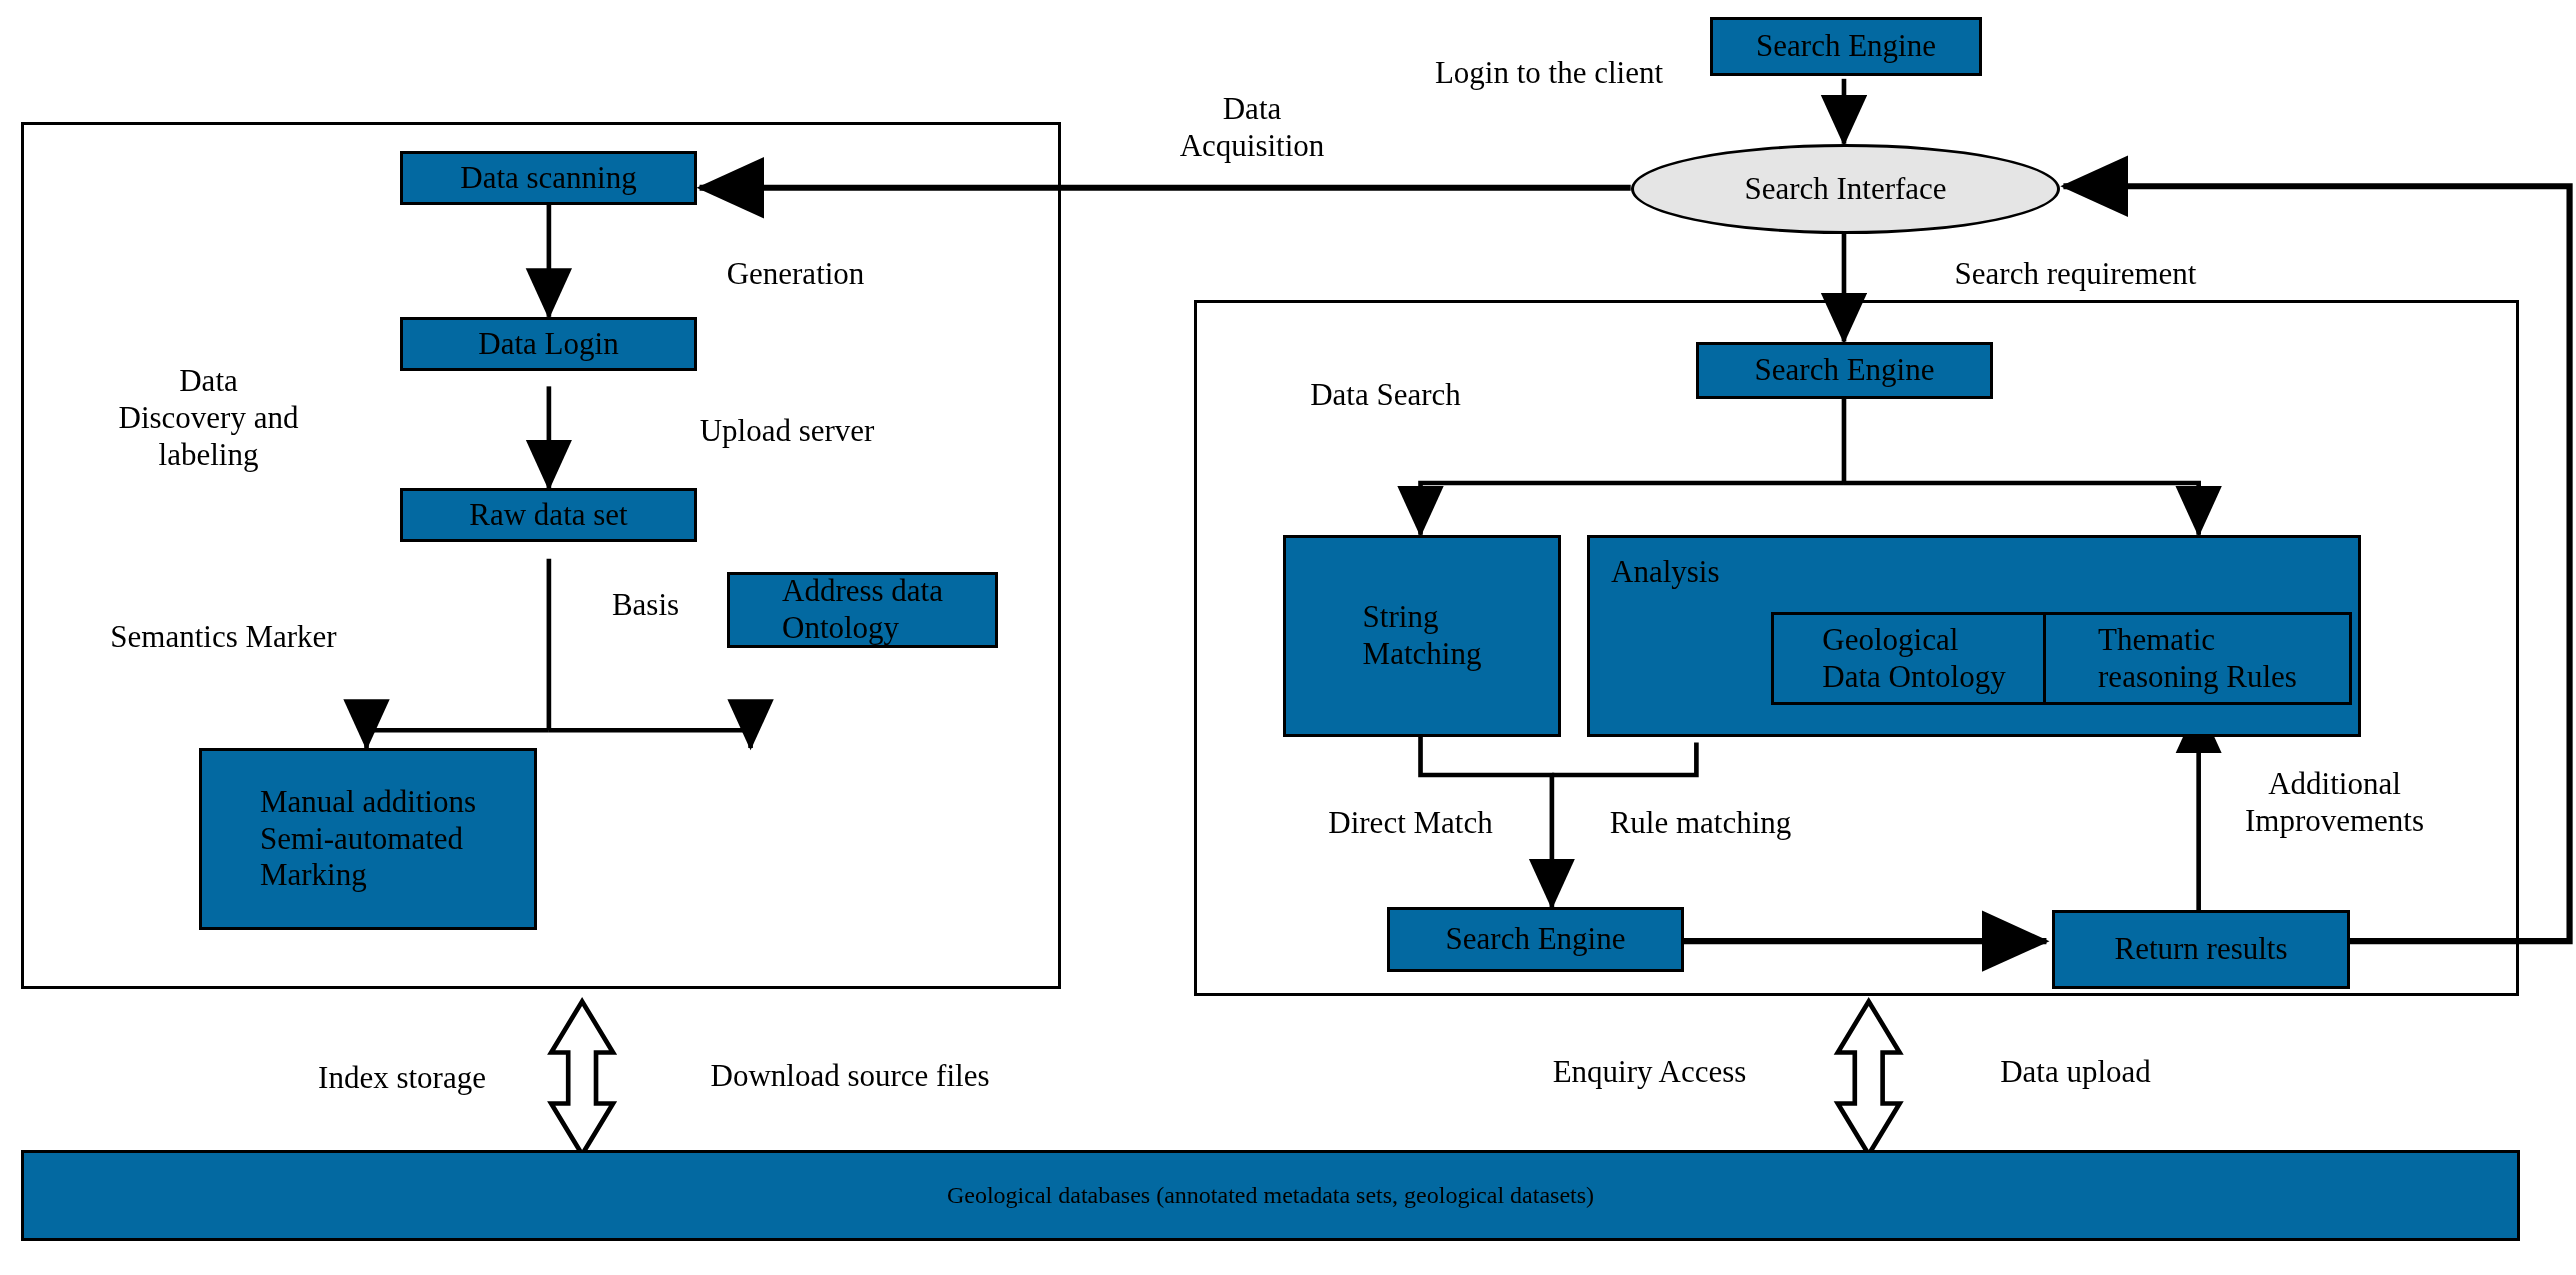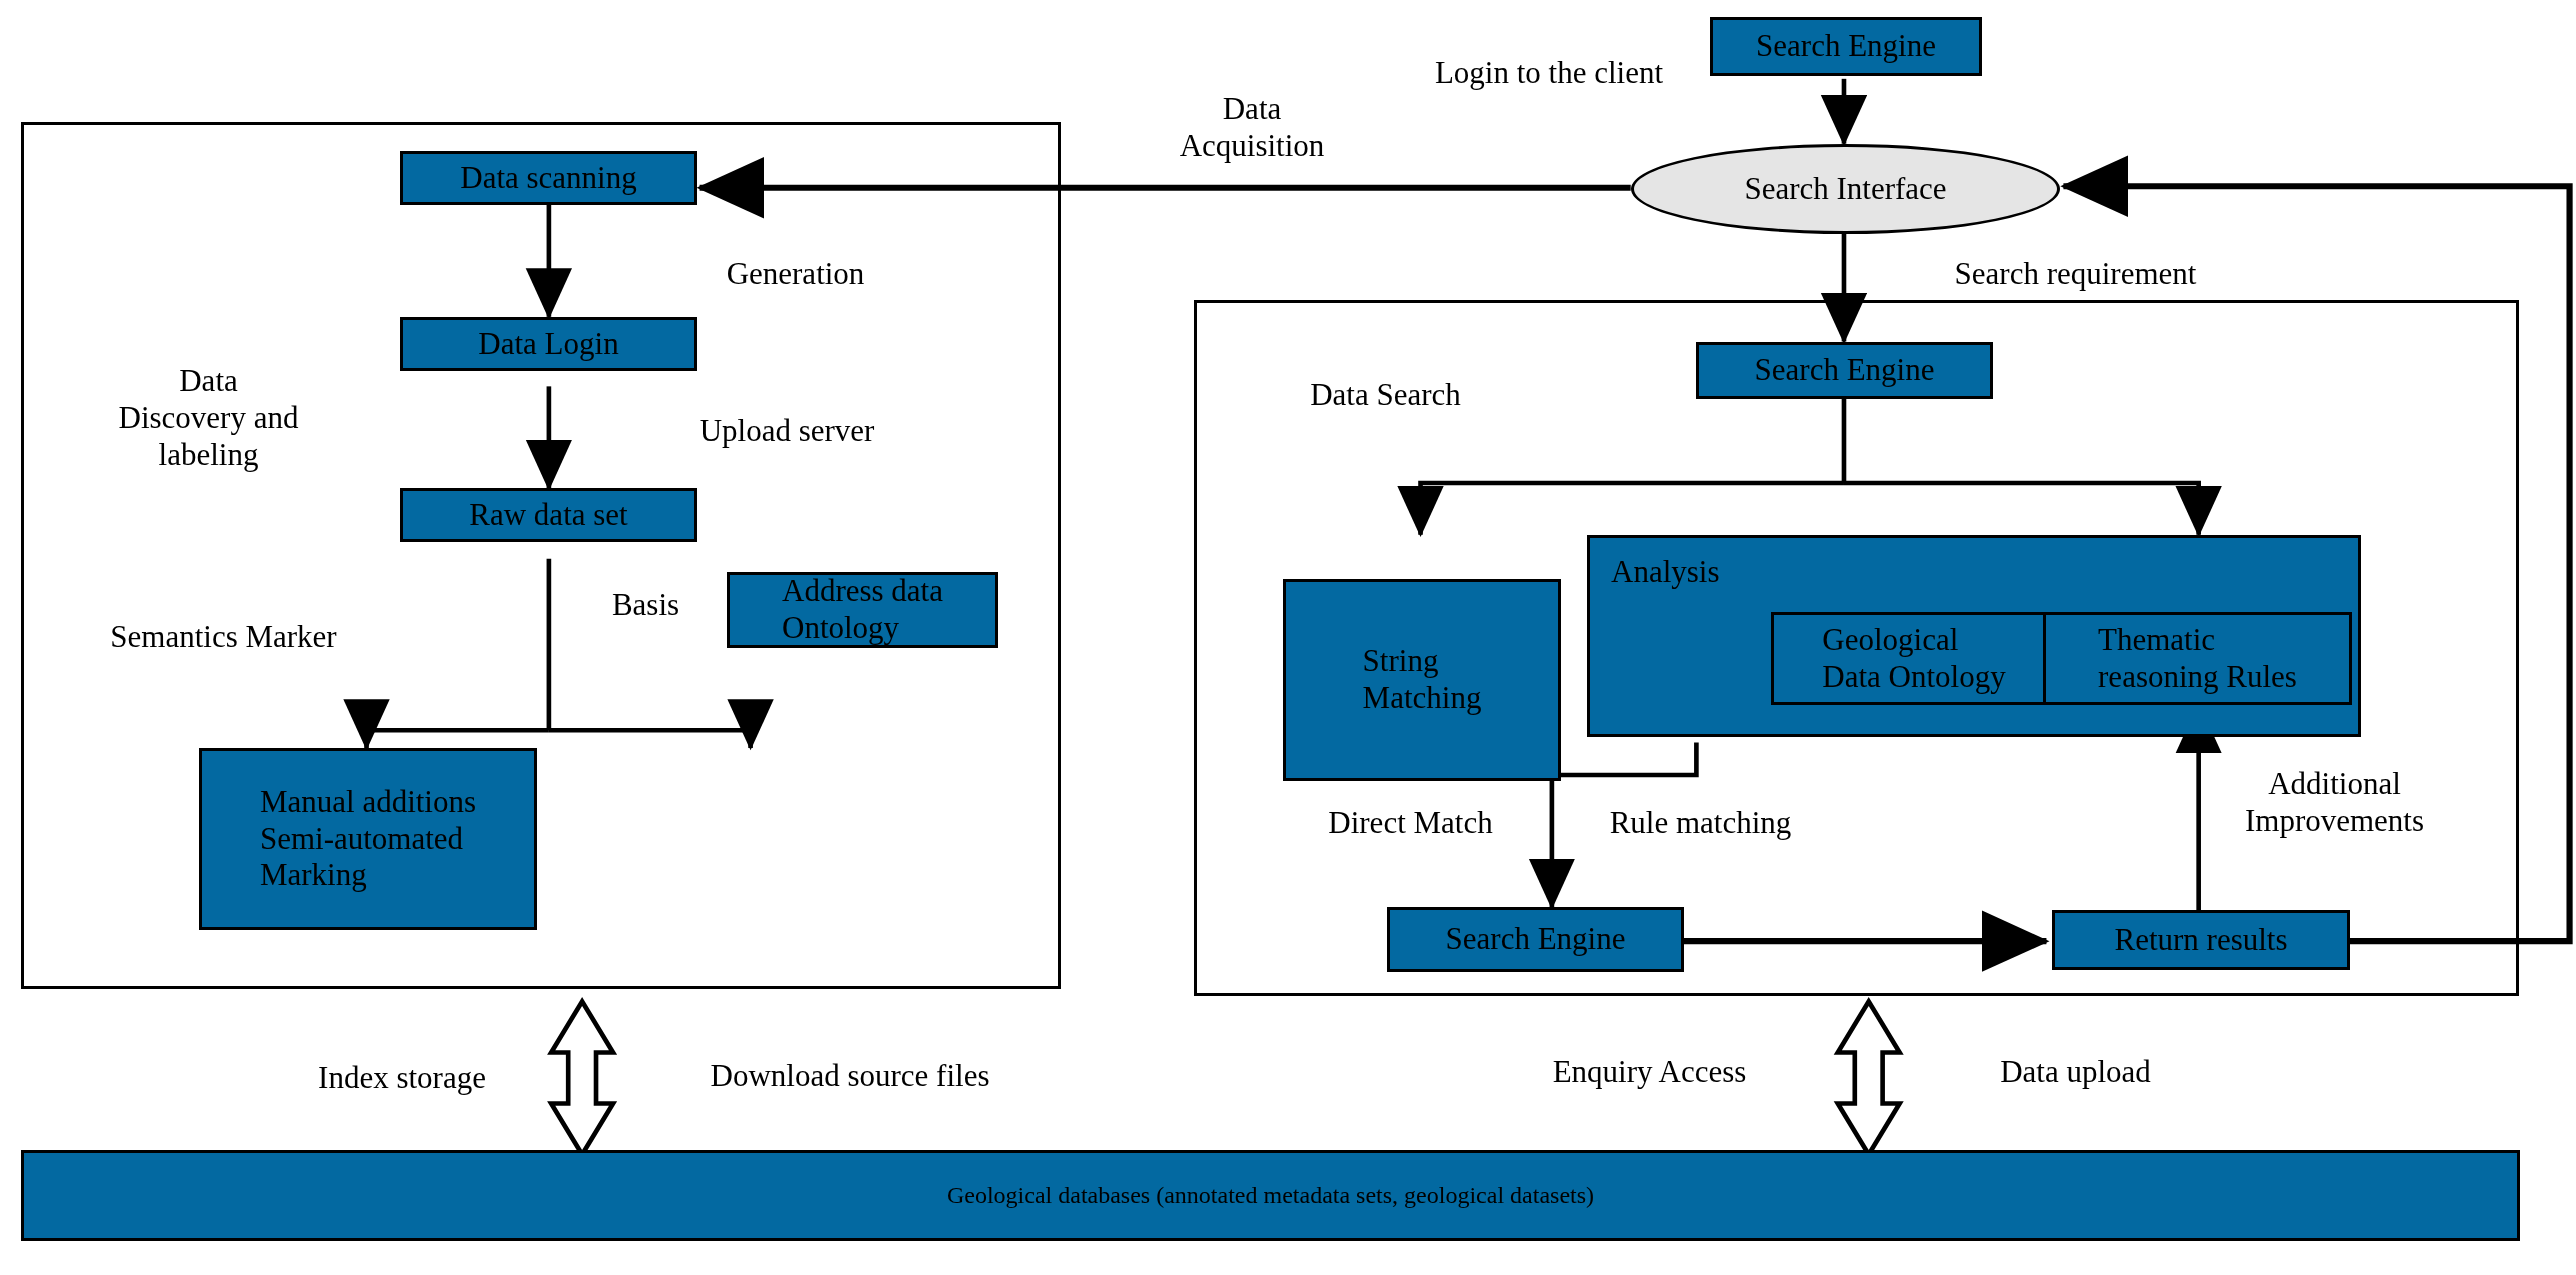--- a/index.html
+++ b/index.html
@@ -147,21 +147,21 @@
   <div class="ellipse fs-md" style="left:1631px; top:144px; width:429px; height:90px;">Search Interface</div>
 
   <div class="label fs-md" style="left:1894px; top:255px; width:363px;">Search requirement</div>
 
   <div class="panel" style="left:1194px; top:300px; width:1325px; height:696px;"></div>
 
   <div class="label fs-md" style="left:1258px; top:376px; width:255px;">Data Search</div>
 
   <div class="node fs-md" style="left:1696px; top:342px; width:297px; height:57px;">Search Engine</div>
 
-  <div class="node" style="left:1283px; top:535px; width:278px; height:202px;margin-top:44px;">
+  <div class="node" style="left:1283px; top:535px; width:278px; height:202px;">
     <span class="fs-md" style="white-space:pre-line;">String
 Matching</span>
   </div>
 
   <div class="node" style="left:1587px; top:535px; width:774px; height:202px; align-items:flex-start; justify-content:flex-start; padding:0;">
   </div>
 
   <div class="label fs-md" style="left:1611px; top:553px; width:201px; text-align:left;">Analysis</div>
 
   <div class="node fs-md" style="left:1771px; top:612px; width:286px; height:93px; white-space:pre-line;">Geological
@@ -172,21 +172,21 @@
 
   <div class="label fs-md" style="left:1283px; top:804px; width:255px;">Direct Match</div>
 
   <div class="label fs-md" style="left:1569px; top:804px; width:263px;">Rule matching</div>
 
   <div class="label fs-md" style="left:2207px; top:765px; width:255px;">Additional
 Improvements</div>
 
   <div class="node fs-md" style="left:1387px; top:907px; width:297px; height:65px;">Search Engine</div>
 
-  <div class="node fs-md" style="left:2052px; top:910px; width:298px; height:60px;">Return results</div>
+  <div class="node fs-md" style="left:2052px; top:910px; width:298px; height:79px;">Return results</div>
 
   <div class="label fs-md" style="left:263px; top:1059px; width:278px;">Index storage</div>
 
   <div class="label fs-md" style="left:653px; top:1057px; width:394px;">Download source files</div>
 
   <div class="label fs-md" style="left:1499px; top:1053px; width:301px;">Enquiry Access</div>
 
   <div class="label fs-md" style="left:1940px; top:1053px; width:271px;">Data upload</div>
 
   <div class="node fs-lg" style="left:21px; top:1150px; width:2499px; height:91px;">Geological databases (annotated metadata sets, geological datasets)</div>

